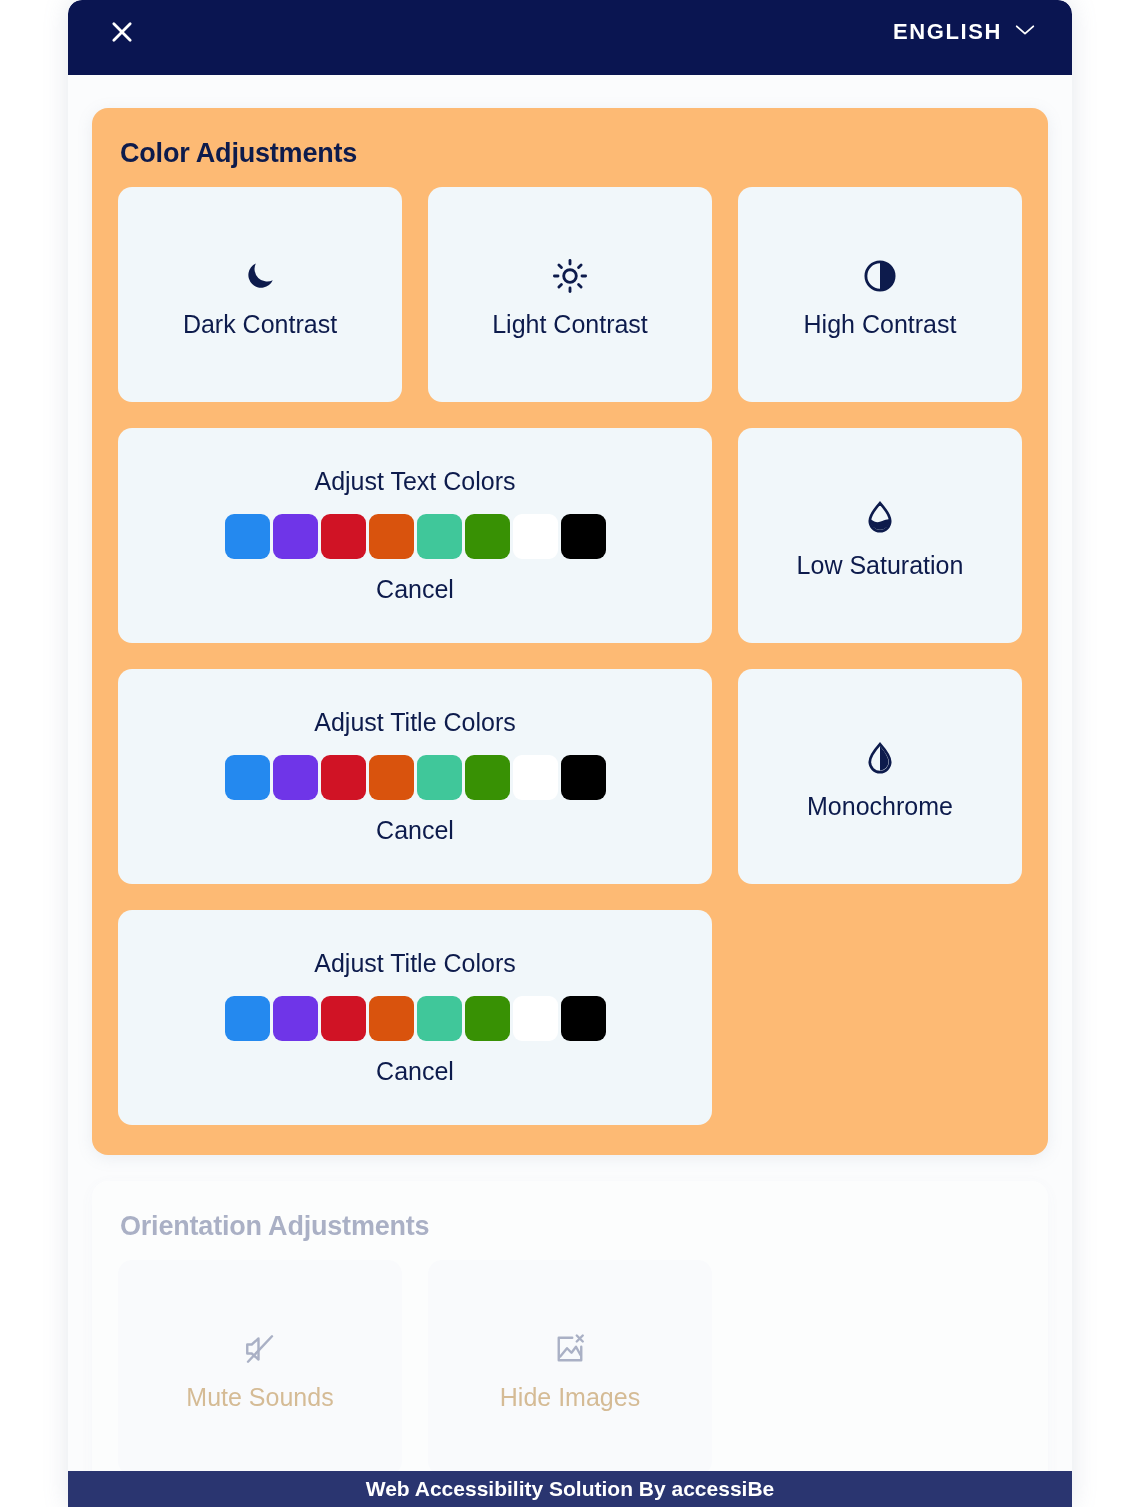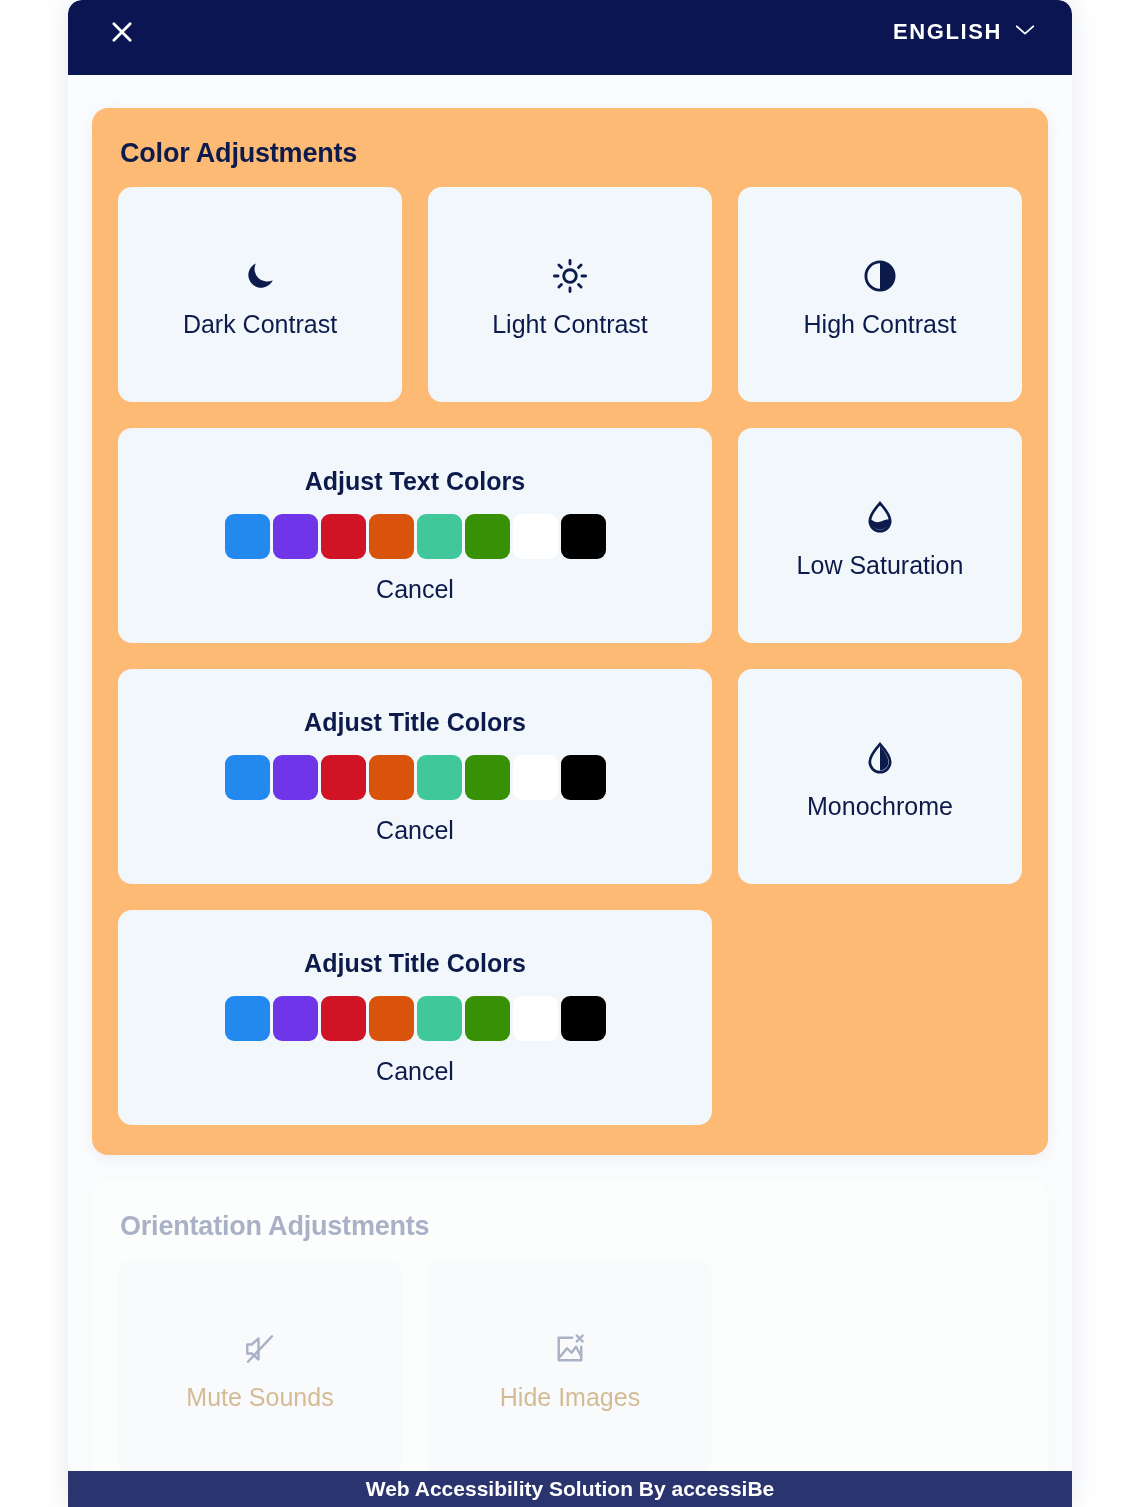--- a/index.html
+++ b/index.html
@@ -128,21 +128,21 @@
     display: flex;
     flex-direction: column;
     align-items: center;
     justify-content: center;
     padding: 18px;
     box-sizing: border-box;
   }
   .picker-title {
     font-size: 25px;
     color: #0d1b4c;
-    font-weight: 700;
+    font-weight: 400;
     margin-bottom: 18px;
   }
   .swatches {
     display: flex;
     gap: 3px;
     margin-bottom: 16px;
   }
   .swatch {
     width: 45px;
     height: 45px;

